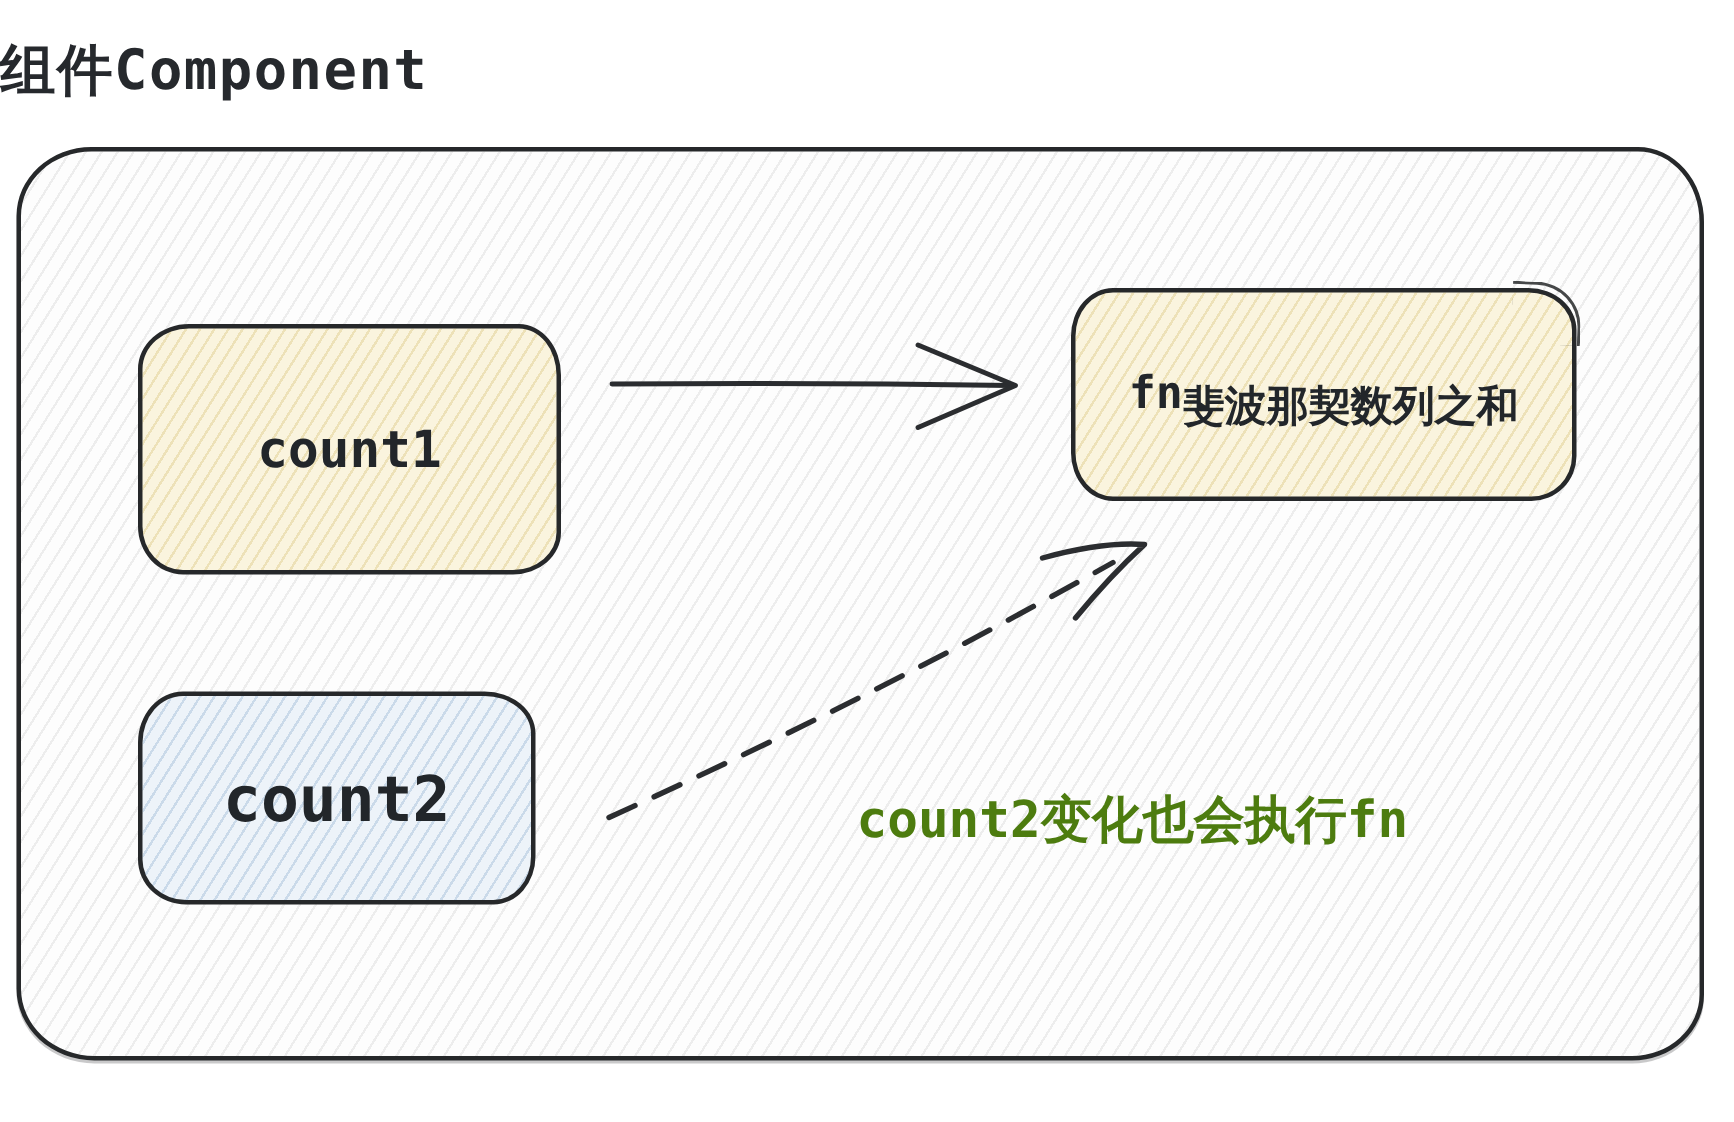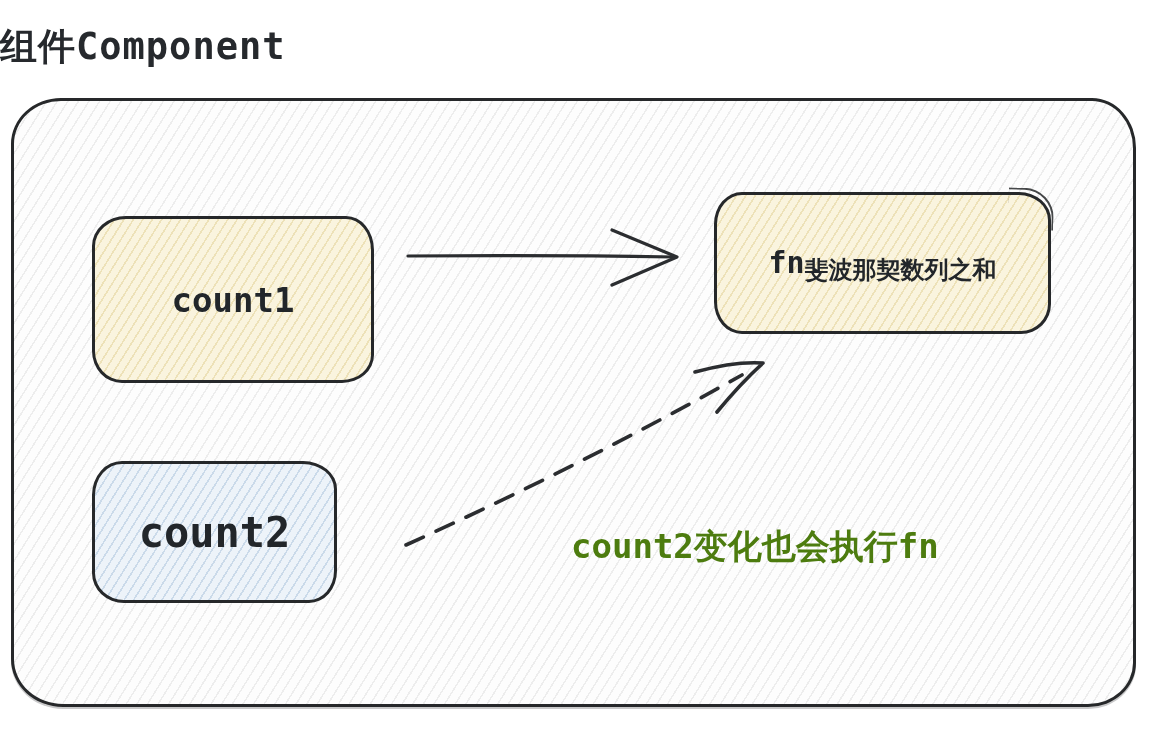--- a/index.html
+++ b/index.html
@@ -62,21 +62,21 @@
       repeating-linear-gradient(122deg,
         rgba(219,199,130,0.42) 0px, rgba(219,199,130,0.42) 1.6px,
         rgba(255,255,255,0) 1.6px, rgba(255,255,255,0) 8px),
       #faf4de;
     font-size: 34px;
     margin-top: 24px;
   }
   .node-count2 {
     left: 92px;
     top: 461px;
-    width: 245px;
+    width: 265px;
     height: 142px;
     border-radius: 30px 34px 28px 32px / 34px 28px 32px 30px;
     background:
       repeating-linear-gradient(122deg,
         rgba(150,180,210,0.40) 0px, rgba(150,180,210,0.40) 1.6px,
         rgba(255,255,255,0) 1.6px, rgba(255,255,255,0) 8px),
       #edf3f9;
     font-size: 42px;
   }
   .node-fn {
@@ -101,21 +101,21 @@
     right: -6px;
     width: 44px;
     height: 40px;
     border-top: 2.5px solid rgba(38,40,42,0.85);
     border-right: 2.5px solid rgba(38,40,42,0.85);
     border-top-right-radius: 30px;
     transform: rotate(2deg);
     pointer-events: none;
   }
   .fn-line1 { font-size: 30px; }
-  .fn-line2 { font-size: 24px; margin-top: 16px; }
+  .fn-line2 { font-size: 28px; margin-top: 16px; }
   .annotation {
     position: absolute;
     left: 571px;
     top: 524px;
     font-size: 34px;
     font-weight: bold;
     white-space: nowrap;
     color: #4d7c0f;
   }
   .arrows {

